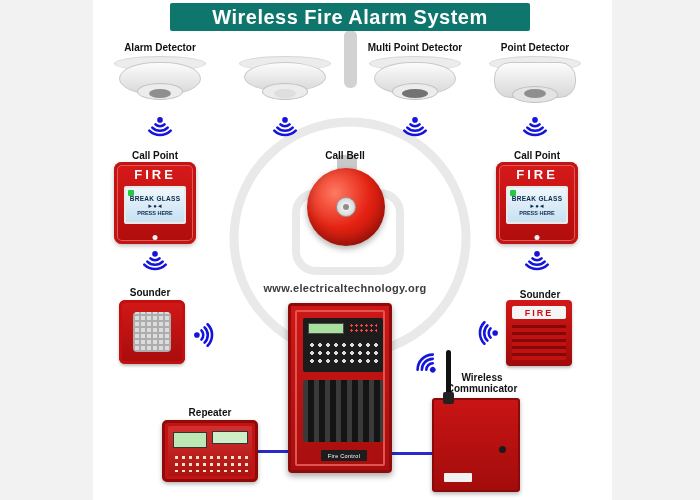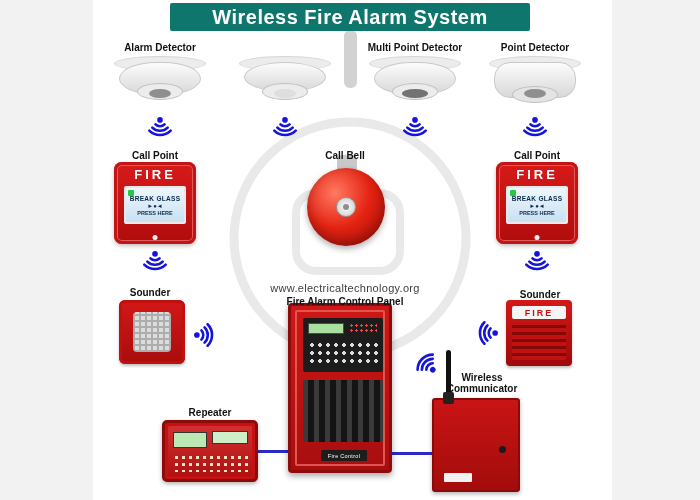--- a/index.html
+++ b/index.html
@@ -8,21 +8,21 @@
   .canvas{position:relative;width:700px;height:500px;background:#ffffff;overflow:hidden}
   .side{position:absolute;top:0;height:100%;background:#f2f2f2;z-index:0}
   .bulb{position:absolute;left:0;top:0;z-index:0}
 
   .titlebar{position:absolute;left:170px;top:3px;width:360px;height:28px;background:#0f766e;color:#fff;
     display:flex;align-items:center;justify-content:center;font-size:20px;font-weight:bold;
     letter-spacing:.5px;z-index:4;border-radius:2px}
 
   .lbl{position:absolute;font-size:10px;font-weight:bold;color:#111;text-align:center;z-index:3;line-height:11px}
   .watermark{position:absolute;left:225px;top:282px;width:240px;text-align:center;font-size:11px;
-    font-weight:normal;color:#3d3d3d;z-index:3;letter-spacing:.3px}
+    font-weight:bold;color:#3d3d3d;z-index:3;letter-spacing:.3px}
 
   
   .wifi{position:absolute;width:26px;height:24px;z-index:3}
   .wifi svg{display:block}
   .wifi path{stroke:#1414dd;stroke-width:2.4;fill:none;stroke-linecap:round}
 
   
   .detector{position:absolute;width:100px;height:56px;z-index:2}
   .d-plate{position:absolute;left:4px;top:0;width:92px;height:15px;background:#ececec;border-radius:50%;border:1px solid #d5d5d5}
   .d-body{position:absolute;left:9px;top:6px;width:82px;height:33px;background:linear-gradient(#fcfcfc,#d8d8d8);
@@ -233,21 +233,20 @@
         <circle cx="12" cy="3.5" r="2.6" fill="#1414dd"></circle>
         <path d="M7.8 7.7 A6 6 0 0 0 16.2 7.7"></path>
         <path d="M4.9 10.6 A10 10 0 0 0 19.1 10.6"></path>
         <path d="M2.1 13.4 A14 14 0 0 0 21.9 13.4"></path>
       </svg>
   </div>
 
   <div class="lbl" style="left:105px;top:287px;width:90px">Sounder</div>
   <div class="lbl" style="left:495px;top:289px;width:90px">Sounder</div>
   <div class="watermark">www.electricaltechnology.org</div>
-  <div class="lbl" style="left:270px;top:296px;width:150px">Fire Alarm Control Panel</div>
 
   <div class="sounder-l">
     <div class="sndr-grille"></div>
   </div>
   <div class="wifi" style="left:192px;top:323px;transform:rotate(-90deg)">
     <svg viewBox="0 0 24 22" width="26" height="24">
         <circle cx="12" cy="3.5" r="2.6" fill="#1414dd"></circle>
         <path d="M7.8 7.7 A6 6 0 0 0 16.2 7.7"></path>
         <path d="M4.9 10.6 A10 10 0 0 0 19.1 10.6"></path>
         <path d="M2.1 13.4 A14 14 0 0 0 21.9 13.4"></path>

